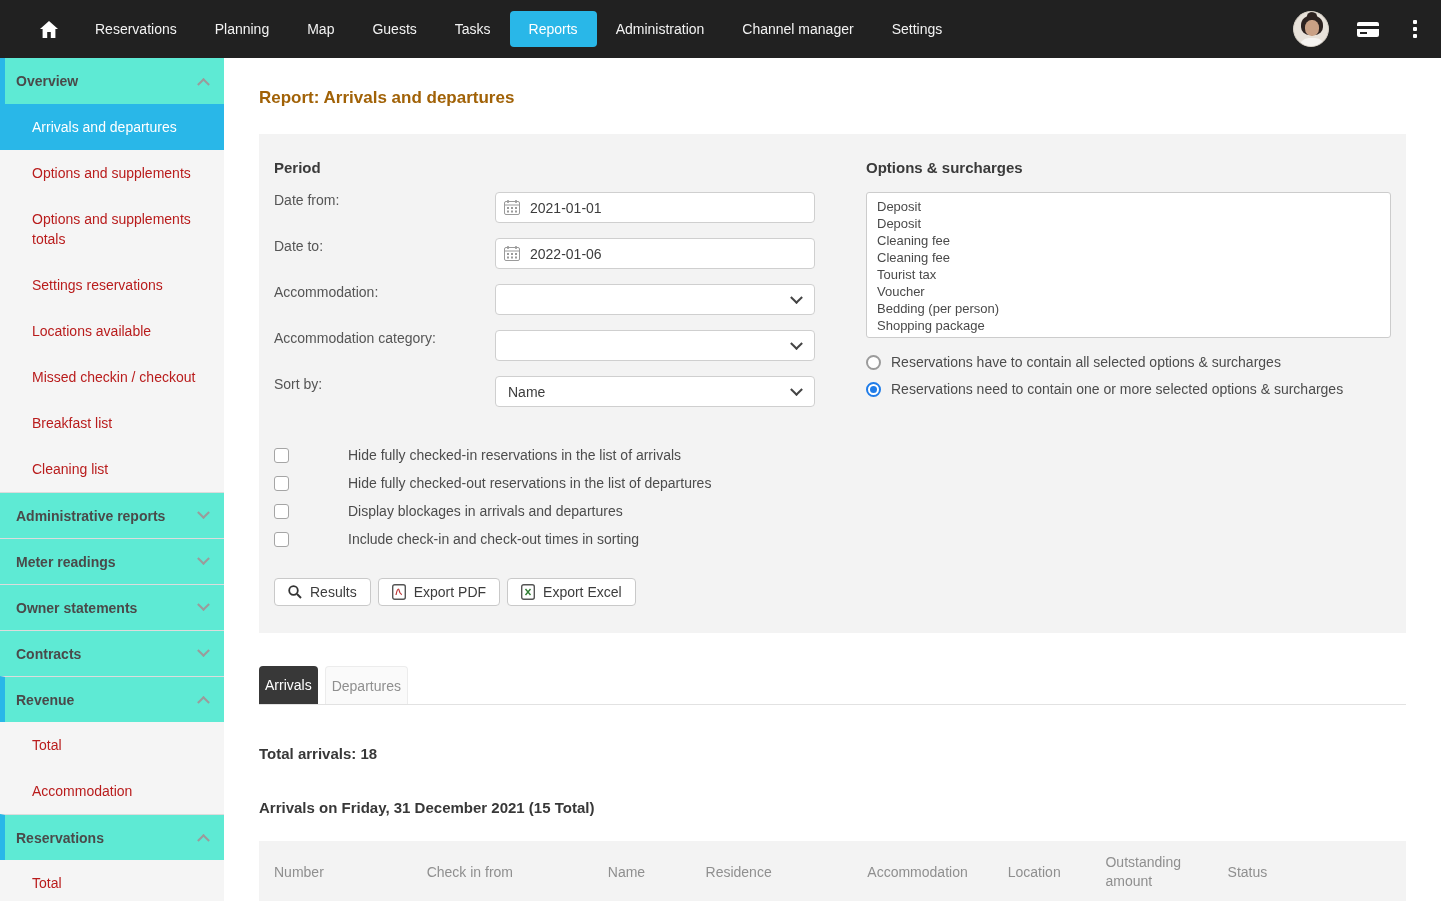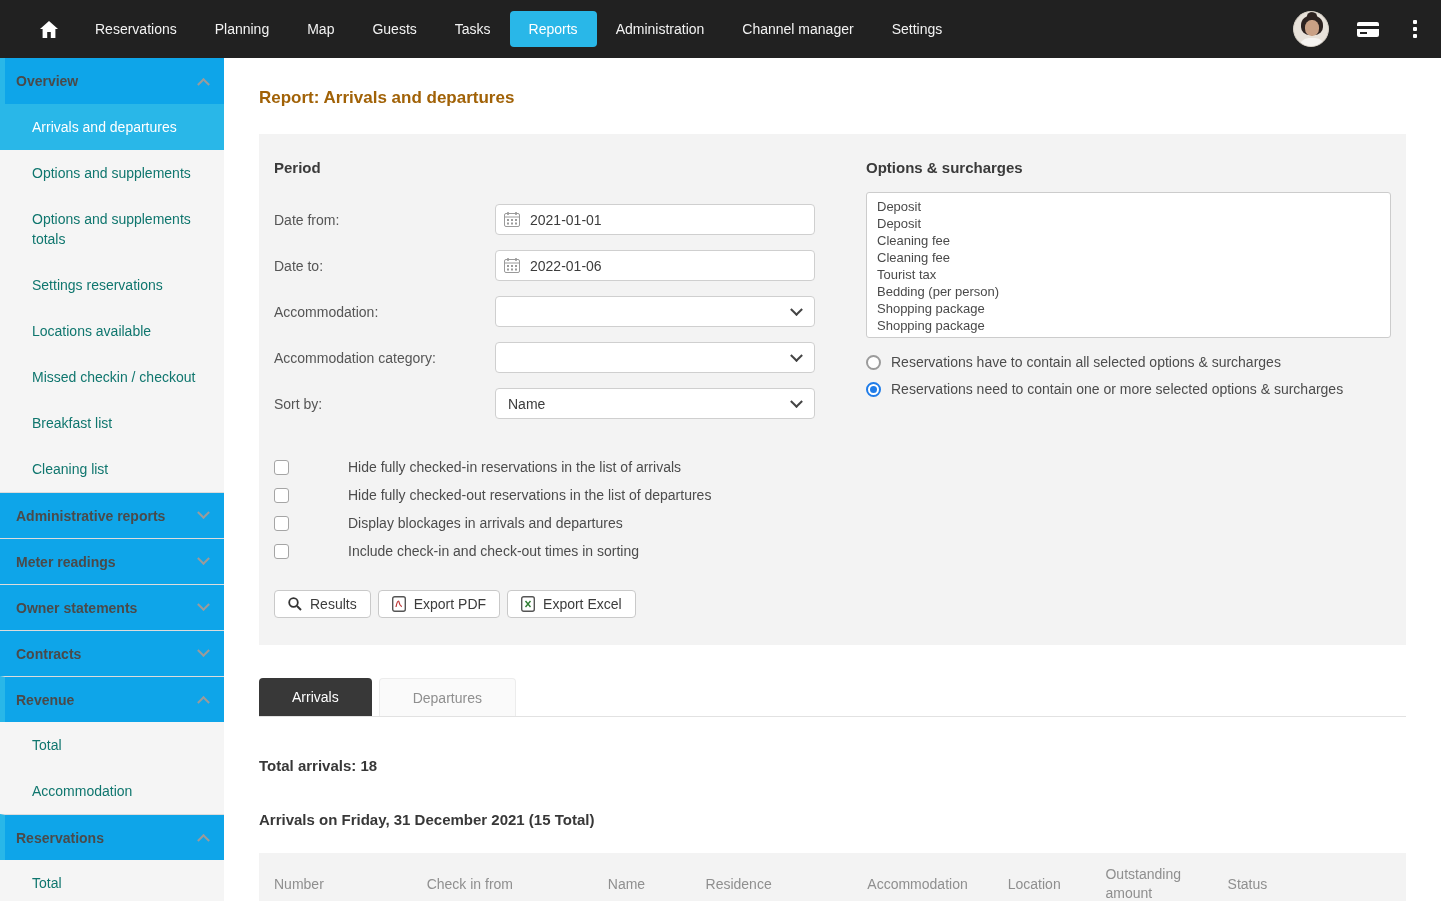--- a/index.html
+++ b/index.html
@@ -24,42 +24,42 @@
   .cardicon:before { content:""; position:absolute; left:0; right:0; top:4px; height:3px; background:#212121; }
   .cardicon:after { content:""; position:absolute; left:3px; bottom:3px; width:7px; height:2px; background:#212121; }
   .kebab { display:flex; flex-direction:column; gap:3px; cursor:pointer; padding:4px 6px; }
   .kebab span { width:4px; height:4px; border-radius:1px; background:#fff; }
 
   
   .layout { display:flex; height:843px; }
 
   
   .sidebar { width:224px; background:#f5f5f5; flex:none; overflow:hidden; }
-  .side-section { background:#0ea5e9; border-top:1px solid #dcdcdc; padding:13px 16px;
+  .side-section { background:#5eead4; border-top:1px solid #dcdcdc; padding:13px 16px;
     font-size:14px; font-weight:700; color:#4a4a4a; display:flex; align-items:center;
     justify-content:space-between; cursor:pointer; position:relative; min-height:46px; }
   .side-section:first-child { border-top:none; }
   .side-section.expanded { border-left:5px solid #29b7e8; padding-left:11px; }
   .chev { width:9px; height:9px; border-right:2px solid #9b9b9b; border-bottom:2px solid #9b9b9b; flex:none; }
   .chev.up { transform:rotate(-135deg) translate(-2px,-2px); }
   .chev.down { transform:rotate(45deg) translate(-2px,-2px); }
-  .side-item { padding:13px 16px 13px 32px; font-size:14px; color:#0f766e; cursor:pointer;
+  .side-item { padding:13px 16px 13px 32px; font-size:14px; color:#b91c1c; cursor:pointer;
     line-height:20px; min-height:45px; }
   .side-item.active { background:#29b7e8; color:#fff; }
 
   
   .main { flex:1; padding:30px 35px 0 35px; overflow:hidden; }
   .page-title { font-size:17px; font-weight:700; color:#a16207; margin-bottom:26px; }
 
   .panel { background:#f3f3f3; padding:15px; display:flex; flex-wrap:wrap; }
   .col-left { width:556px; flex:none; }
   .col-right { flex:1; margin-left:36px; }
   .panel-heading { font-size:15px; font-weight:700; color:#3a3a3a; padding:10px 0 16px 0; }
 
-  .field-row { display:flex; align-items:center; margin-bottom:15px;margin-top:12px; }
+  .field-row { display:flex; align-items:flex-start; margin-bottom:15px; }
   .field-label { width:221px; flex:none; font-size:14px; color:#555; }
   .input-wrap { position:relative; width:360px; }
   .text-input { width:320px; height:31px; border:1px solid #cfcfcf; border-radius:4px;
     background:#fff; font-family:"Liberation Sans",sans-serif; font-size:14px; color:#3c3c3c;
     padding:0 10px 0 34px; outline:none; }
   .cal-icon { position:absolute; left:9px; top:8px; }
   .fake-select { width:320px; height:31px; border:1px solid #cfcfcf; border-radius:4px;
     background:#fff; font-size:14px; color:#3c3c3c; display:flex; align-items:center;
     padding:0 30px 0 12px; cursor:pointer; position:relative; }
   .fake-select .chev { position:absolute; right:13px; top:11px; border-color:#444; }
@@ -83,21 +83,21 @@
   .checkbox { width:15px; height:15px; border:1px solid #a5a5a5; border-radius:3px; background:#fff; flex:none; }
   .check-label { font-size:14px; color:#4c4c4c; margin-left:11px; }
 
   .btn-row { display:flex; gap:7px; margin-top:31px; padding-bottom:12px; }
   .btn { display:flex; align-items:center; gap:8px; background:#fff; border:1px solid #c9c9c9;
     border-radius:4px; height:28px; padding:0 13px; font-size:14px; color:#3c3c3c;
     font-family:"Liberation Sans",sans-serif; cursor:pointer; }
 
   
   .tabbar { margin-top:33px; border-bottom:1px solid #e2e2e2; display:flex; height:39px; }
-  .tab { border-radius:4px 4px 0 0; padding:0 33px; display:flex; align-items:center;
+  .tab { border-radius:4px 4px 0 0; padding:0 6px; display:flex; align-items:center;
     font-size:14px; cursor:pointer; }
   .tab.active { background:#383838; color:#fff; }
   .tab.inactive { background:#fafafa; color:#8f8f8f; border:1px solid #ececec; border-bottom:none; margin-left:7px; }
 
   .total-line { margin-top:40px; font-size:15px; font-weight:700; color:#383838; }
   .group-heading { margin-top:37px; font-size:15px; font-weight:700; color:#383838; }
 
   
   table.report { border-collapse:collapse; margin-top:25px; width:1147px; table-layout:fixed; }
   table.report th { background:#f3f3f3; font-weight:400; font-size:14px; color:#8f8f8f;
@@ -319,20 +319,21 @@
       </div>
 
       <div class="col-right">
         <div class="panel-heading">Options &amp; surcharges</div>
         <div class="listbox">
           <div class="opt">Deposit</div>
           <div class="opt">Deposit</div>
           <div class="opt">Cleaning fee</div>
           <div class="opt">Cleaning fee</div>
           <div class="opt">Tourist tax</div>
+          <div class="opt">Voucher</div>
           <div class="opt">Bedding (per person)</div>
           <div class="opt">Shopping package</div>
           <div class="opt">Shopping package</div>
         </div>
         <div class="radio-row">
           <span class="radio"></span>
           <span class="radio-label">Reservations have to contain all selected options &amp; surcharges</span>
         </div>
         <div class="radio-row">
           <span class="radio checked"></span>

